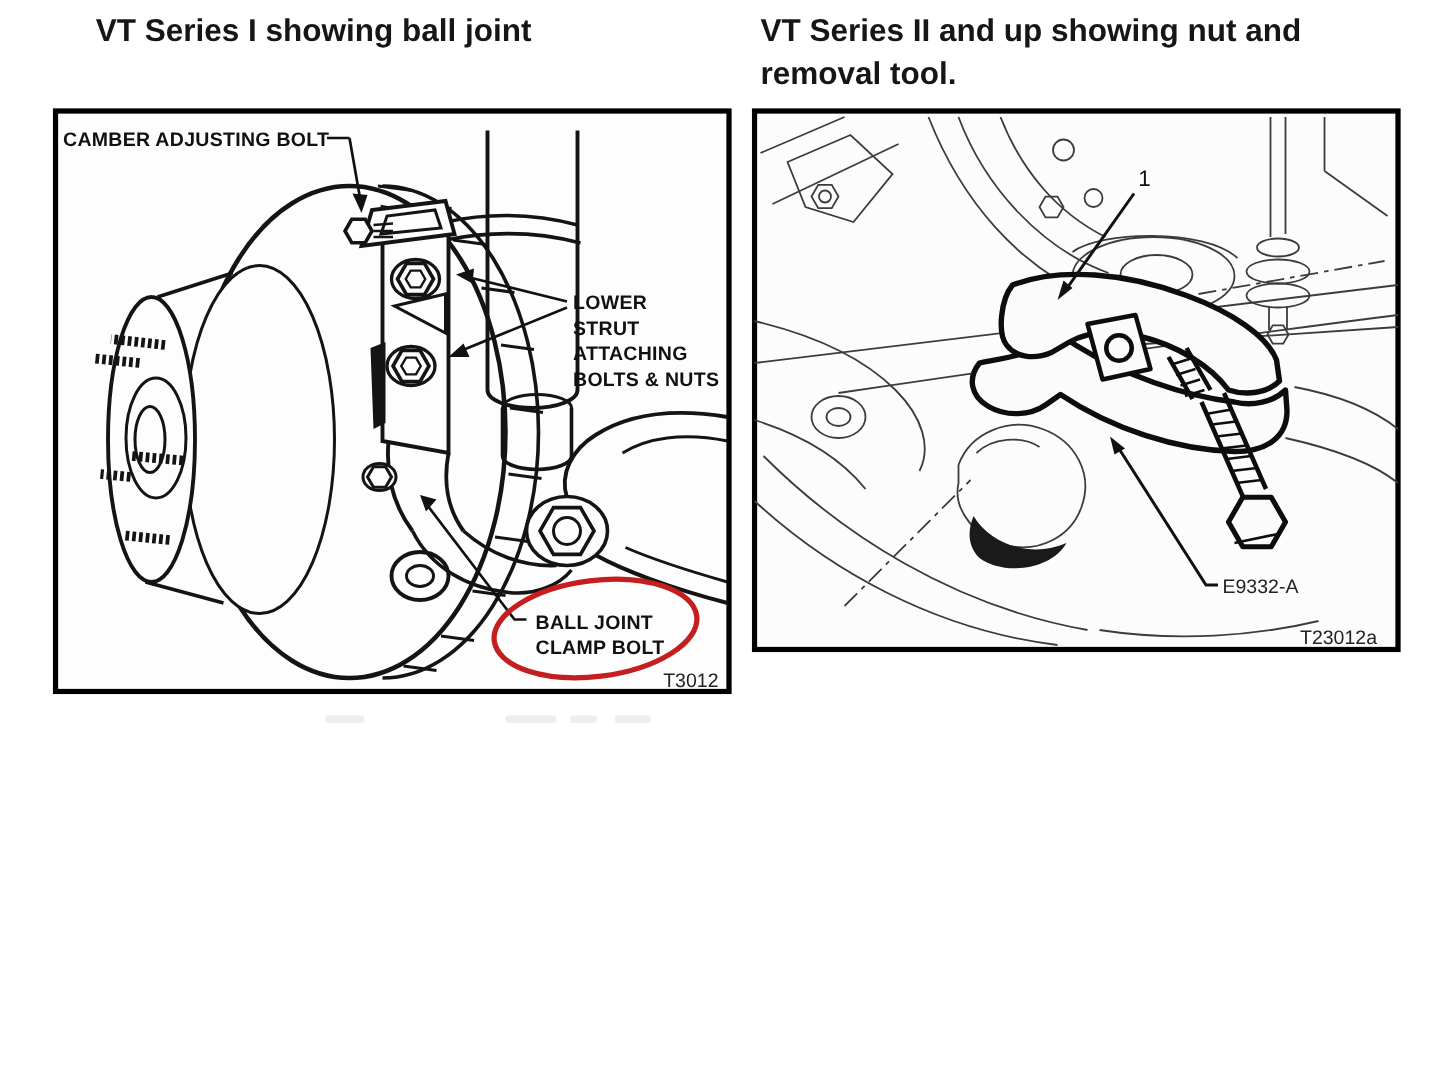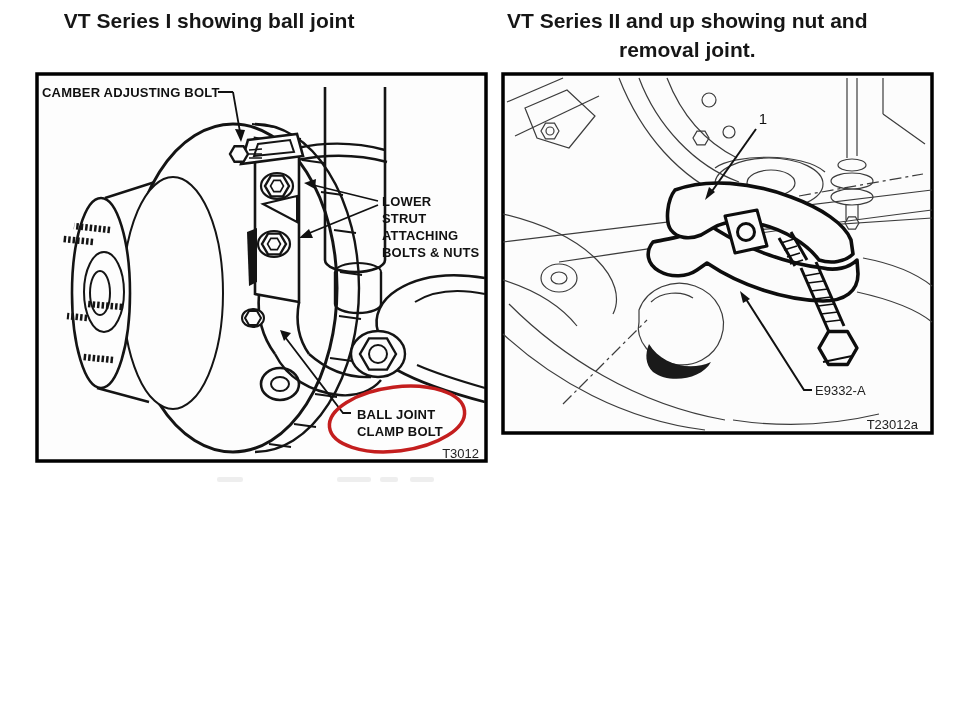--- a/index.html
+++ b/index.html
@@ -16,23 +16,23 @@
   .smudge{position:absolute;height:5px;background:#8a8a8a;opacity:.14;border-radius:2px;}
 </style>
 </head>
 <body>
 
 <div class="slide">
 
   <div class="caption" style="left:46px;top:6px;">
     <div class="cap-line"> VT Series I showing ball joint</div>
   </div>
-  <div class="caption" style="left:495px;top:6px;text-align:center;">
+  <div class="caption" style="left:495px;top:6px;">
     <div class="cap-line">VT Series II and up showing nut and</div>
-    <div class="cap-line">removal joint.</div>
+    <div class="cap-line">removal tool.</div>
   </div>
 
   <div class="fig" style="left:23px;top:72px;">
   <svg width="453" height="391" viewBox="0 0 453 391">
     <rect x="2" y="2" width="449" height="387" fill="#fdfdfd" stroke="#000" stroke-width="3.5"></rect>
 
     <g stroke="#141414" fill="none">
       <path d="M 220,52 A 104,164 0 0 1 220,380" stroke-width="2.4"></path>
       <g stroke-width="2">
         <path d="M 217,52 L 240,55"></path>

